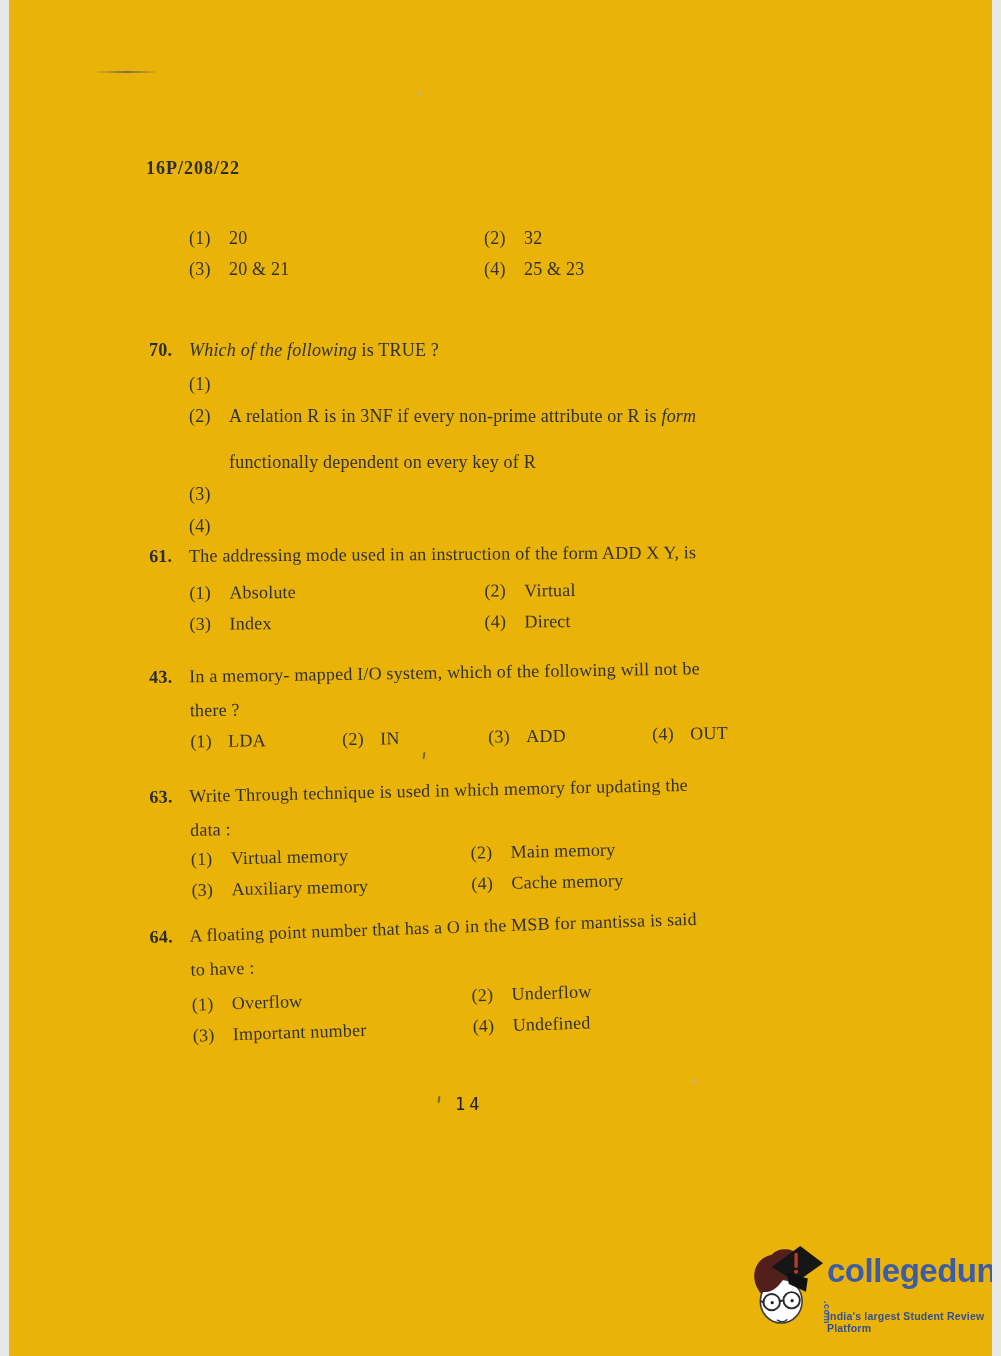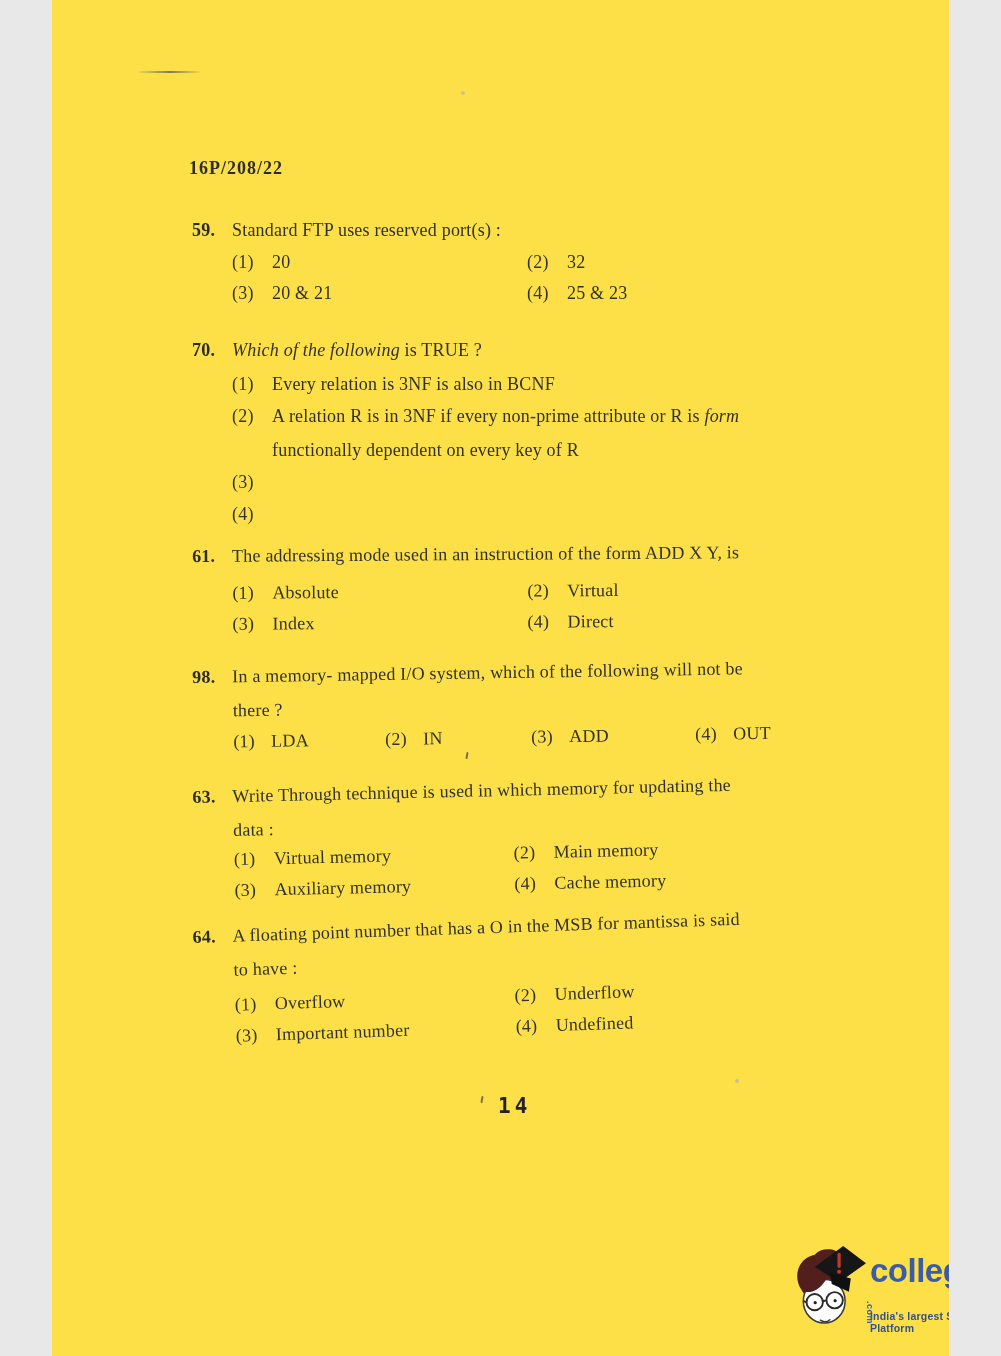--- a/index.html
+++ b/index.html
@@ -1,18 +1,18 @@
 <!DOCTYPE html>
 <html><head>
 <meta charset="utf-8">
 <style>
   html,body { margin:0; padding:0; background:#e8e8e8; }
   .page {
-    position:relative; width:897px; height:1356px; margin:0 auto;
-    background:#fde047; overflow:hidden;
+    position:relative; width:983px; height:1356px; margin:0 auto;
+    background:#eab308; overflow:hidden;
     font-family:"Liberation Serif","DejaVu Serif",serif;
     color:#313131;
   }
   
   .artifact { position:absolute; pointer-events:none; }
   .art-topline { left:88px; top:71px; width:60px; height:2px;
     background:linear-gradient(90deg, rgba(120,120,120,.15), rgba(90,90,90,.75), rgba(120,120,120,.1)); }
   .art-dot { width:4px; height:4px; border-radius:50%; background:#b5b5b5; opacity:.7; }
   .art-tick { width:2px; height:7px; background:#4d4d4d; opacity:.75; transform:rotate(10deg); border-radius:1px; }
 
@@ -28,28 +28,28 @@
   .stem .sline { display:block; line-height:34px; }
   .stem em { }
 
   .opts { margin-left:40px; }
   .grid2 { display:grid; grid-template-columns:295px auto; row-gap:7px; }
   .grid2.narrow { grid-template-columns:280px auto; }
   .col1 { display:grid; row-gap:8px; }
   .opt { display:flex; line-height:24px; }
   .opt-num { flex:0 0 40px; color:#343434; }
   .opt-text { color:#313131; }
-  .opt-text .opt-line2 { display:block; margin-top:10px; }
+  .opt-text .opt-line2 { display:block; margin-top:22px; }
   .row4 { position:relative; height:24px; }
   .row4 .opt { position:absolute; top:0; }
   .row4 .opt-num { flex:0 0 38px; }
 
   .page-num {
     position:absolute; left:446px; top:1094px;
-    font-size:21px; font-weight:bold; letter-spacing:4px; color:#222;
+    font-size:17px; font-weight:normal; letter-spacing:4px; color:#222;
     font-family:"DejaVu Sans Mono","Liberation Mono",monospace;
   }
 
   .logo { position:absolute; left:738px; top:1240px; width:262px; height:92px; }
   .logo-mascot { position:absolute; left:0; top:2px; width:76px; height:88px; }
   .logo-textwrap { position:absolute; left:80px; top:14px; }
   .logo-brand {
     font-family:"Liberation Sans","DejaVu Sans",sans-serif;
     font-weight:bold; font-size:33px; color:#3d5ca8; letter-spacing:-.5px; line-height:34px;
     display:inline-block;
@@ -70,24 +70,20 @@
 <div class="page">
 
   <div class="artifact art-topline"></div>
   <div class="artifact art-dot" style="left:409px;top:91px"></div>
   <div class="artifact art-tick" style="left:414px;top:752px"></div>
   <div class="artifact art-dot" style="left:683px;top:1079px"></div>
 
   <div class="paper-code">16P/208/22</div>
 
   <section class="q" style="top:218px">
-    <div class="q-head">
-      <span class="q-num">59.</span>
-      <div class="stem">Standard FTP uses reserved port(s) :</div>
-    </div>
     <div class="opts grid2" style="margin-top:8px">
       <div class="opt">
         <span class="opt-num">(1)</span>
         <span class="opt-text">20</span>
       </div>
       <div class="opt">
         <span class="opt-num">(2)</span>
         <span class="opt-text">32</span>
       </div>
       <div class="opt">
@@ -102,21 +98,20 @@
   </section>
 
   <section class="q" style="top:338px">
     <div class="q-head">
       <span class="q-num">70.</span>
       <div class="stem"><em>Which of the following</em><span> is TRUE ?</span></div>
     </div>
     <div class="opts col1" style="margin-top:10px">
       <div class="opt">
         <span class="opt-num">(1)</span>
-        <span class="opt-text">Every relation is 3NF is also in BCNF</span>
       </div>
       <div class="opt">
         <span class="opt-num">(2)</span>
         <span class="opt-text"><span>A relation R is in 3NF if every non-prime attribute or R is </span><em>form</em><span class="opt-line2">functionally dependent on every key of R</span></span>
       </div>
       <div class="opt">
         <span class="opt-num">(3)</span>
       </div>
       <div class="opt">
         <span class="opt-num">(4)</span>
@@ -144,21 +139,21 @@
       </div>
       <div class="opt">
         <span class="opt-num">(4)</span>
         <span class="opt-text">Direct</span>
       </div>
     </div>
   </section>
 
   <section class="q" style="top:660px; transform:rotate(-0.9deg)">
     <div class="q-head">
-      <span class="q-num" style="line-height:34px">98.</span>
+      <span class="q-num" style="line-height:34px">43.</span>
       <div class="stem">
         <span class="sline">In a memory- mapped I/O system, which of the following will not be</span>
         <span class="sline">there ?</span>
       </div>
     </div>
     <div class="opts row4" style="margin-top:2px">
       <div class="opt" style="left:0">
         <span class="opt-num">(1)</span>
         <span class="opt-text">LDA</span>
       </div>

